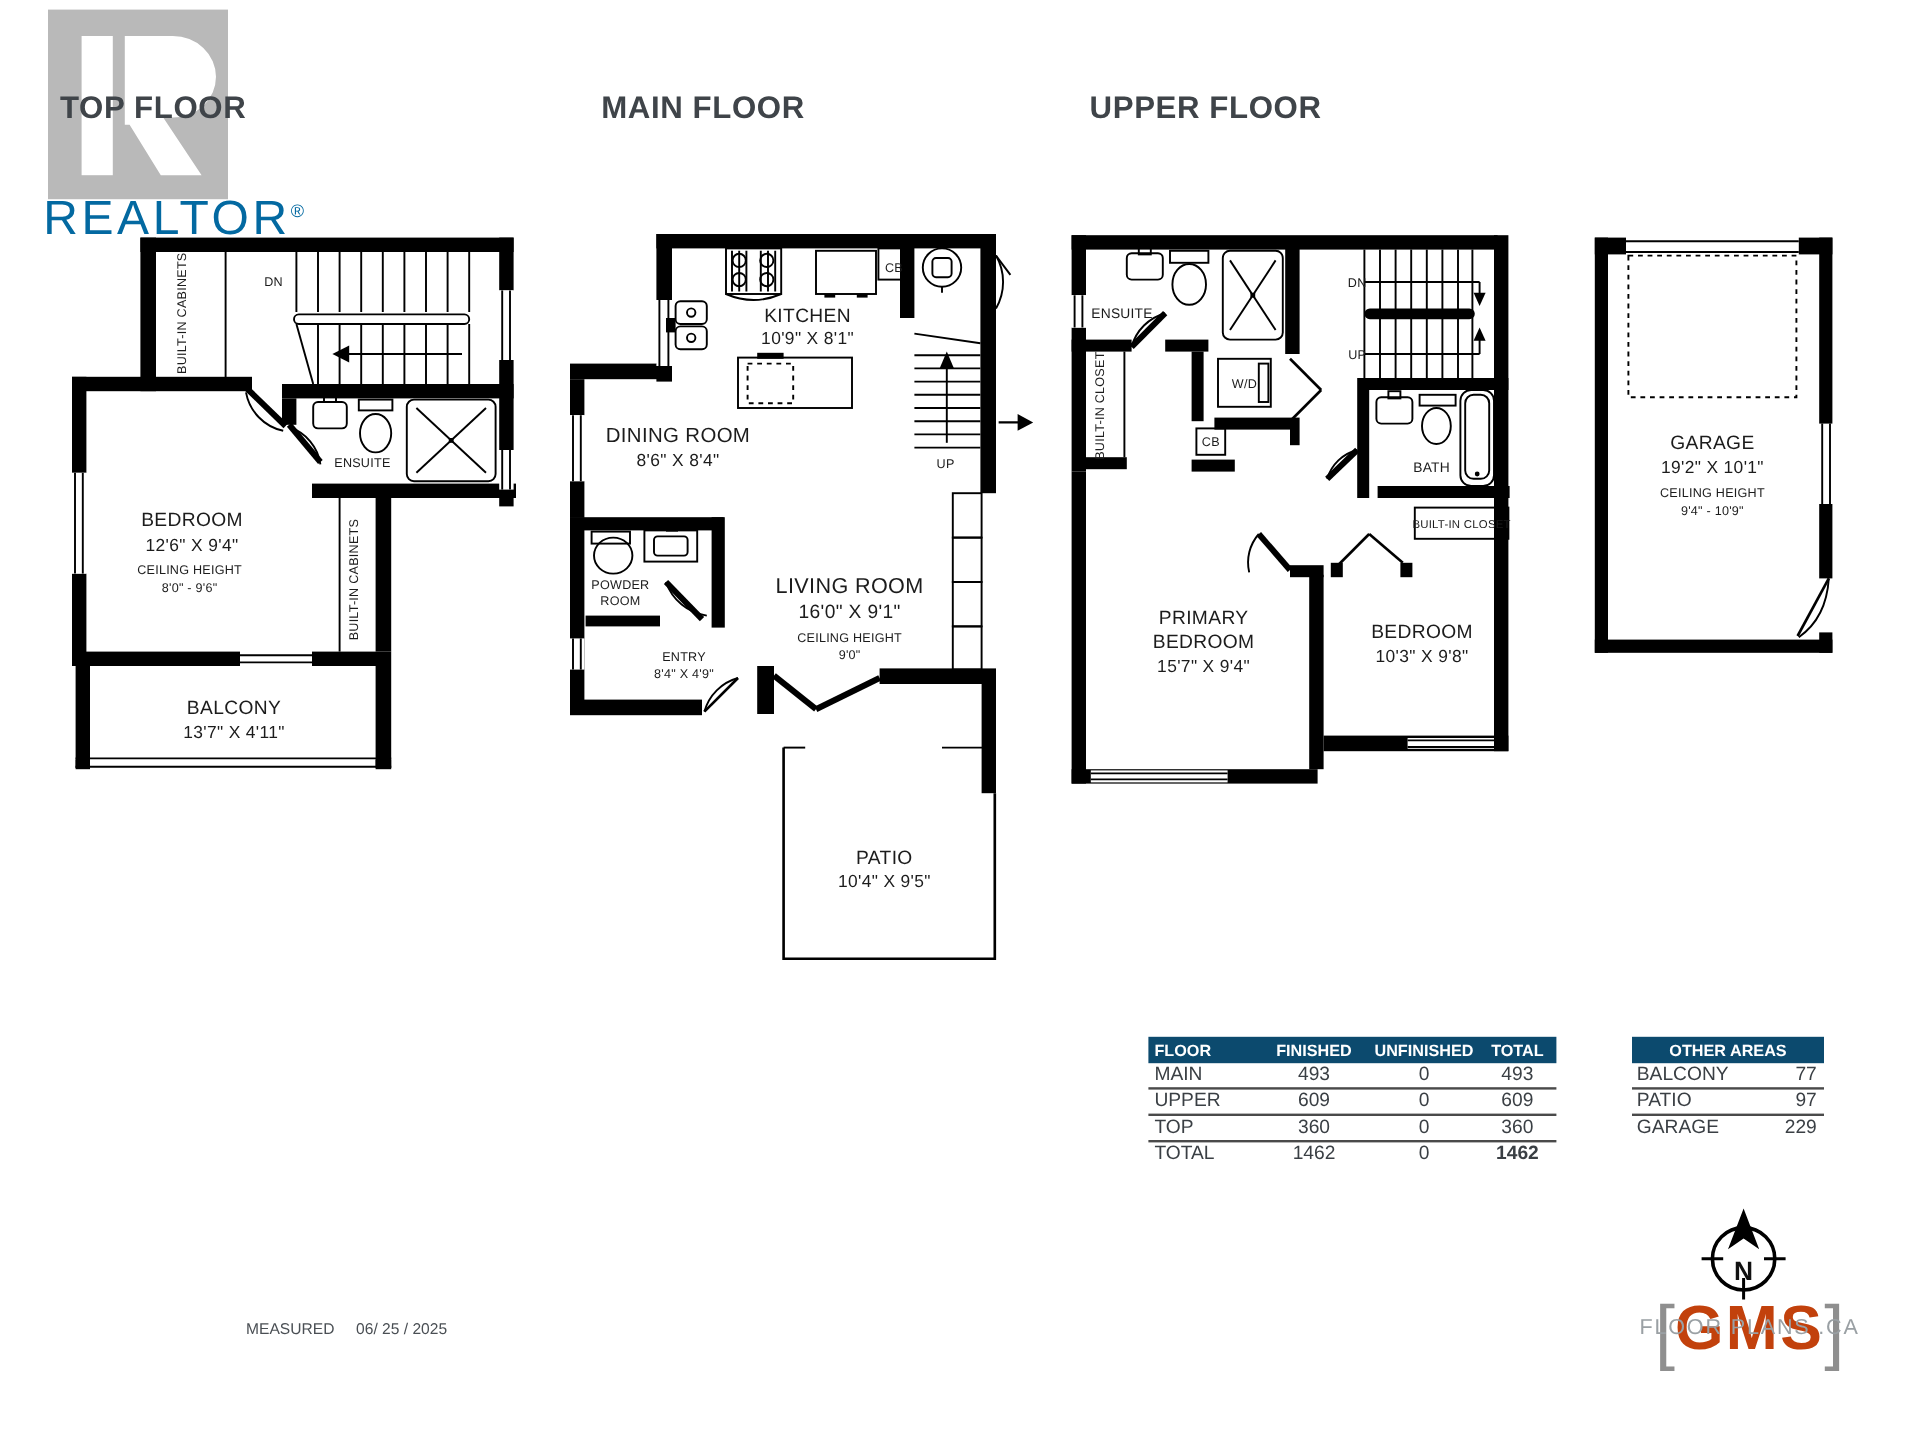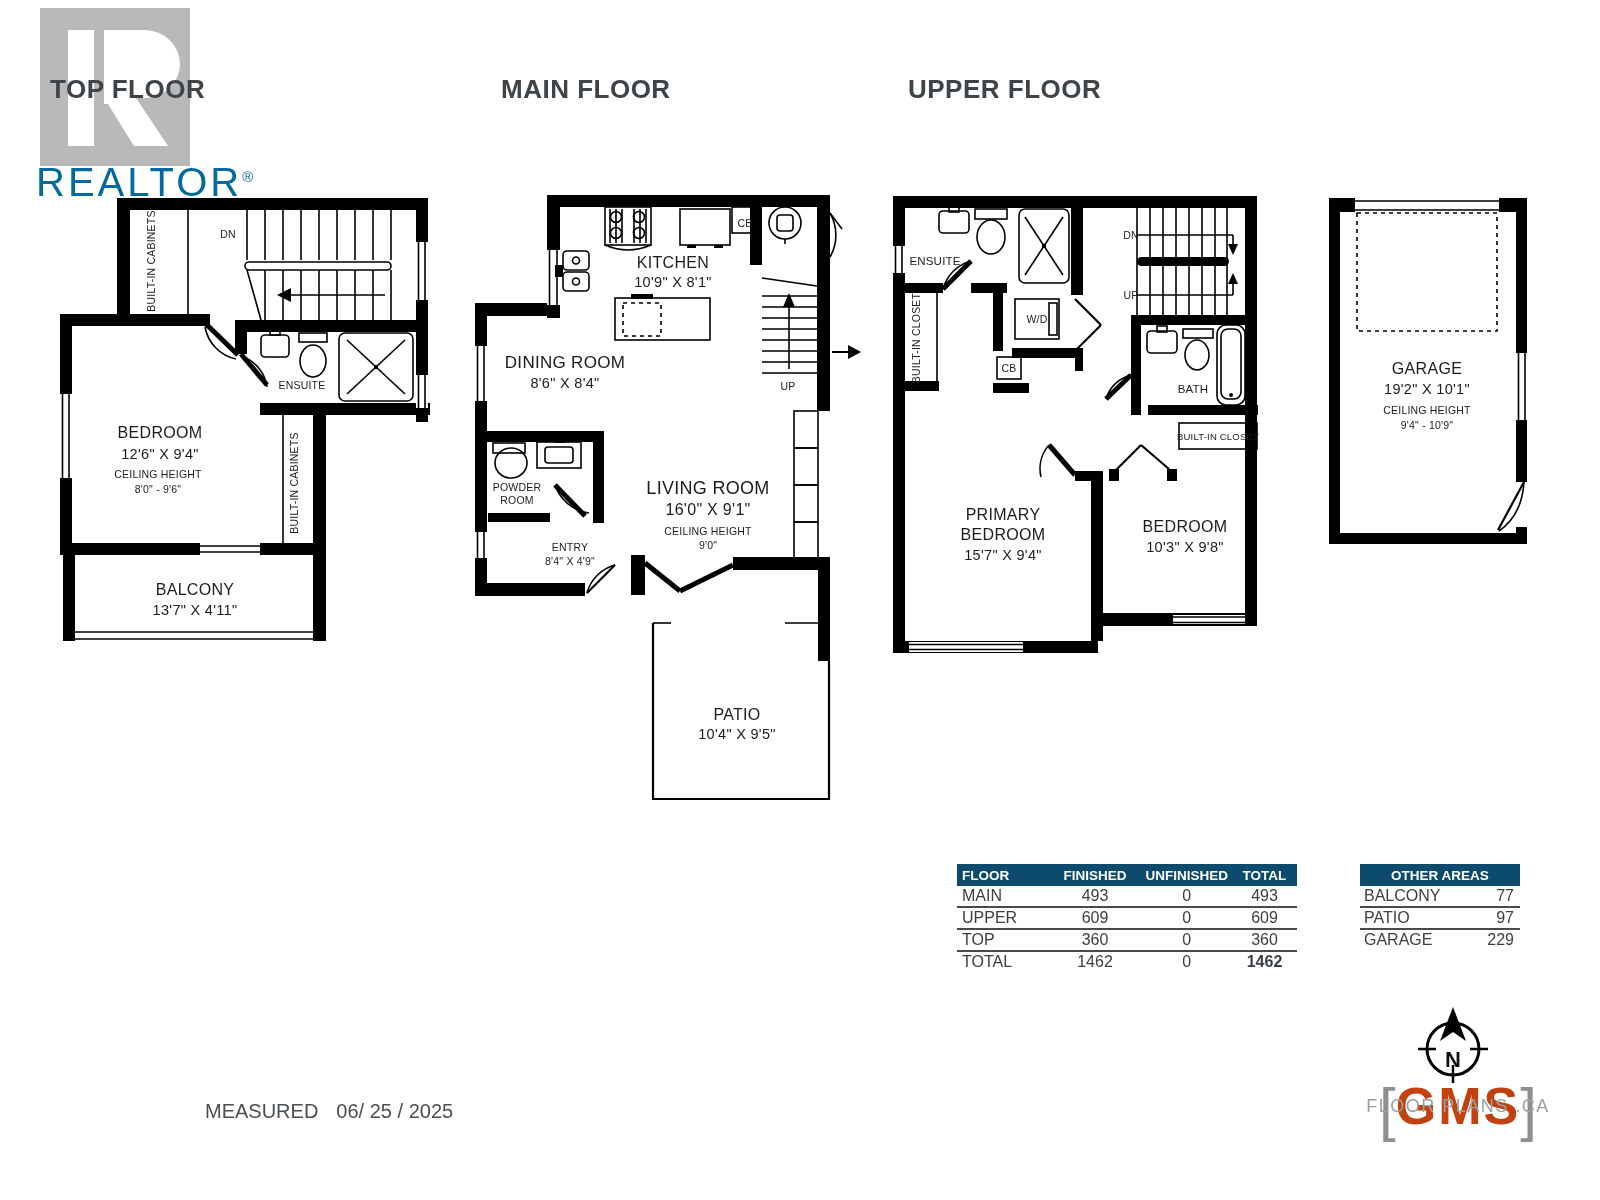--- a/index.html
+++ b/index.html
@@ -27,21 +27,21 @@
   .tbl-head{background:#0c4a6e;color:#fff;font-weight:bold;font-size:13.5px;display:flex;align-items:center;height:22px;}
   .trow{display:flex;align-items:center;height:20px;}
   .sep{border-bottom:2px solid #4a4a4a;}
   .c1{width:88px;padding-left:5px;text-align:left;}
   .c2{width:94px;text-align:center;}
   .c3{width:92px;text-align:center;}
   .c4{width:66px;text-align:center;}
   .oa-label{flex:1;padding-left:4px;text-align:left;}
   .oa-val{width:52px;text-align:right;padding-right:6px;}
   #address{left:205px;top:995px;font-size:43px;font-weight:bold;color:#3f4449;letter-spacing:-.5px;white-space:nowrap;}
-  #measured{left:205px;top:1100px;font-size:20px;color:#4a4f54;}
+  #measured{left:205px;top:1100px;font-size:13px;color:#4a4f54;}
   #measured .date{margin-left:18px;}
   #disclaimer{left:28px;top:1130px;font-size:12.5px;color:#3c3c3c;white-space:nowrap;}
   #gms-text{left:1358px;top:1080px;width:200px;text-align:center;line-height:1;}
   #gms-text .bracket{color:#8f8f8f;font-size:60px;font-weight:normal;vertical-align:-6px;}
   #gms-text .gmsname{color:#c2410c;font-size:52px;font-weight:bold;letter-spacing:2px;}
   #gms-tagline{left:1358px;top:1096px;width:200px;text-align:center;font-size:18px;color:#9aa0a4;letter-spacing:1.5px;}
 </style>
 </head>
 <body>
 

